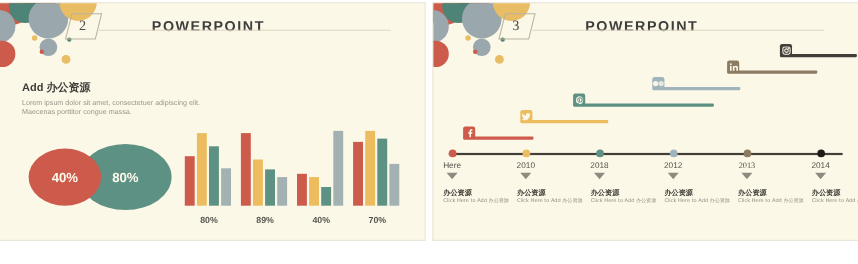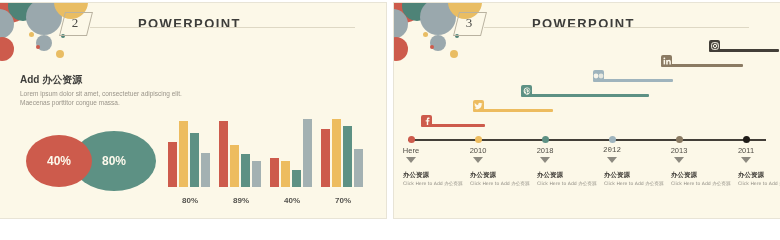--- a/index.html
+++ b/index.html
@@ -171,27 +171,27 @@
     <div class="node" style="left: 14px; background: rgb(205, 91, 76);"></div>
         <div class="ylabel" style="left: -5px;">Here</div>
         <div class="caret" style="left: 12px;"></div>
         <div class="node" style="left: 81px; background: rgb(237, 188, 95);"></div>
         <div class="ylabel" style="left: 62px;">2010</div>
         <div class="caret" style="left: 79px;"></div>
         <div class="node" style="left: 148px; background: rgb(93, 145, 132);"></div>
         <div class="ylabel" style="left: 129px;">2018</div>
         <div class="caret" style="left: 146px;"></div>
         <div class="node" style="left: 215px; background: rgb(159, 180, 189);"></div>
-        <div class="ylabel" style="left: 196px; font-family: Liberation Mono, monospace;">2012</div>
+        <div class="ylabel" style="left: 196px;">2012</div>
         <div class="caret" style="left: 213px;"></div>
         <div class="node" style="left: 282px; background: rgb(139, 123, 99);"></div>
-        <div class="ylabel" style="left: 263px;">2013</div>
+        <div class="ylabel" style="left: 263px; font-family: Liberation Serif, serif;">2013</div>
         <div class="caret" style="left: 280px;"></div>
         <div class="node" style="left: 349px; background: rgb(31, 28, 24);"></div>
-        <div class="ylabel" style="left: 330px;">2011</div>
+        <div class="ylabel" style="left: 330px;">2014</div>
         <div class="caret" style="left: 347px;"></div>
         <div class="trackrow" style="left: 27px; top: 112px; width: 64px;">
           <div class="track" style="width: 64px; background: rgb(205, 91, 76);"></div>
           <div class="sicon" style="background: rgb(205, 91, 76);">
             <svg width="8" height="8" viewBox="0 0 8 8">
               <path fill="#fdf9ec" d="M5.2 8V4.6h1.1l.2-1.3H5.2V2.5c0-.4.1-.6.6-.6h.7V.7C6.3.7 5.9.6 5.5.6 4.5.6 3.8 1.2 3.8 2.4v.9H2.7v1.3h1.1V8z"></path>
             </svg>
           </div>
         </div>
         <div class="trackrow" style="left: 79px; top: 97px; width: 80px;">

